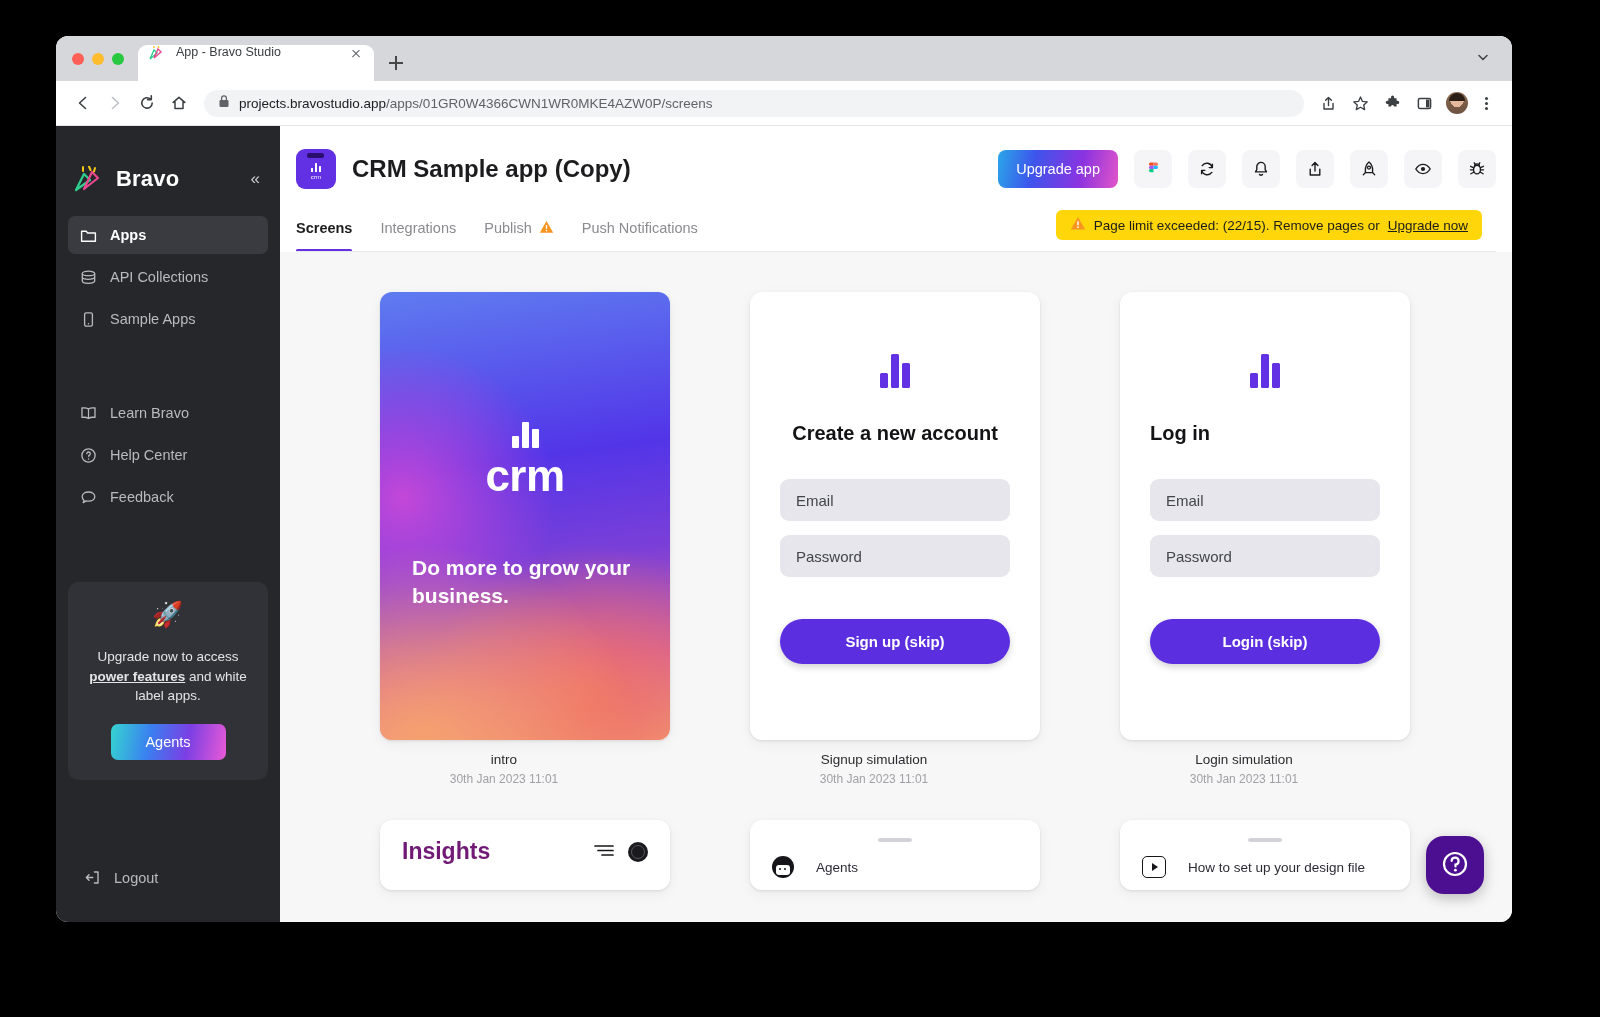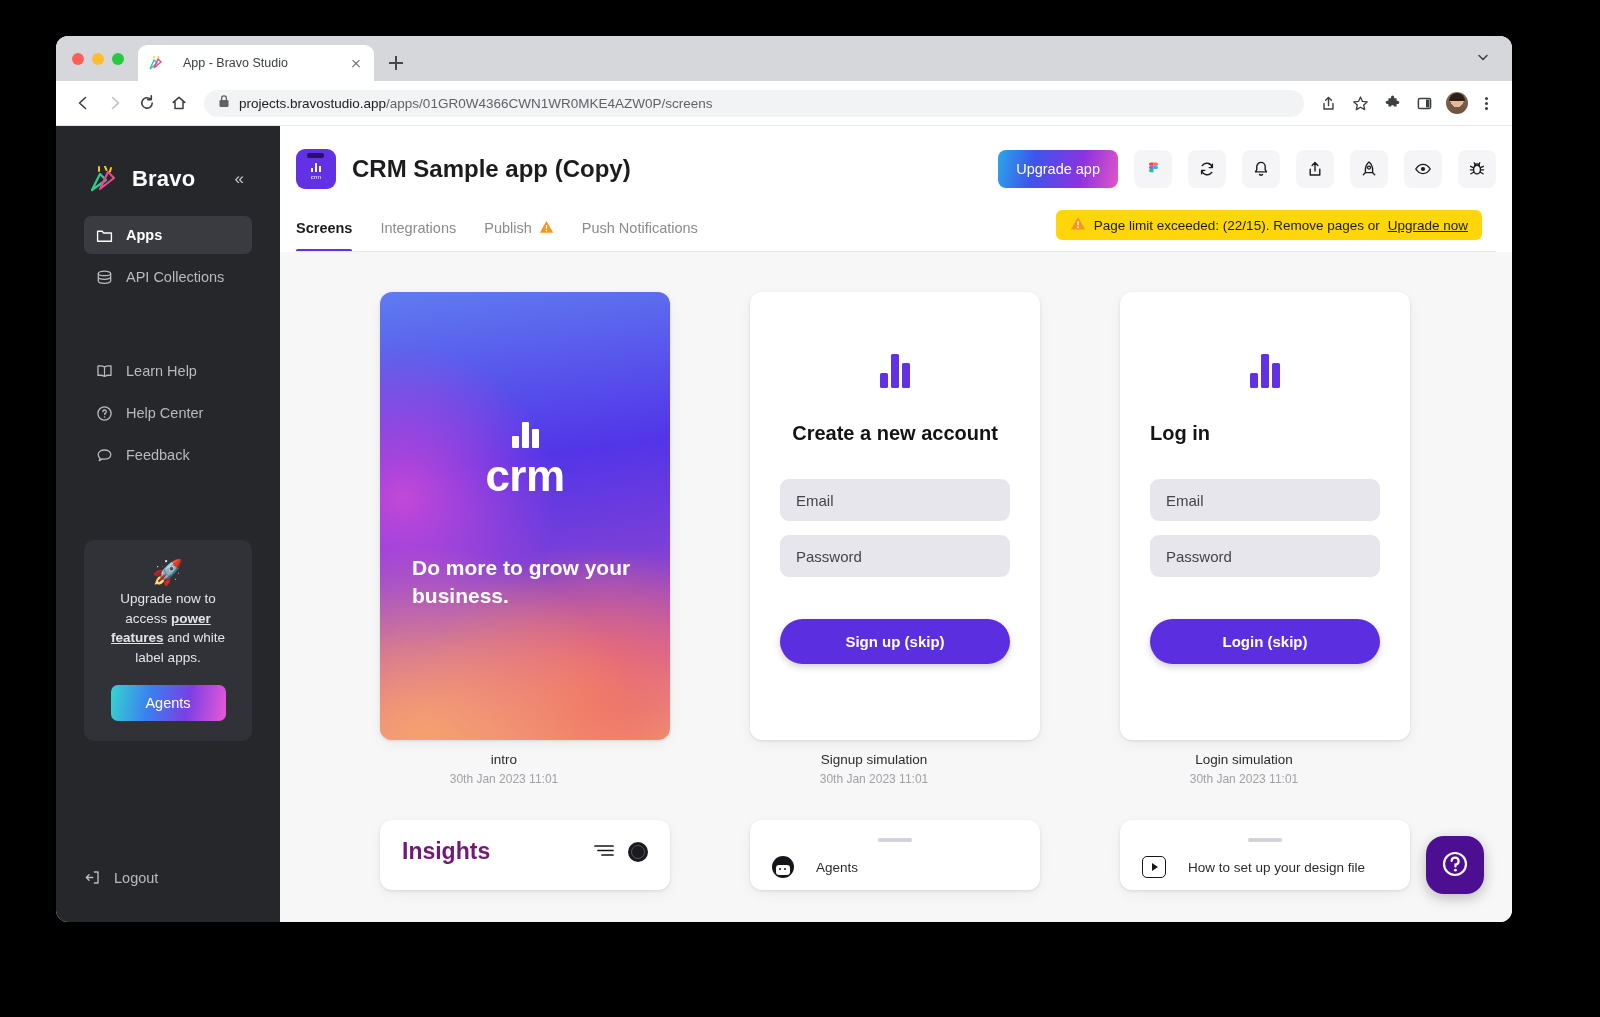--- a/index.html
+++ b/index.html
@@ -35,23 +35,23 @@
   .tl.red { background: #ff5f57; }
   .tl.yellow { background: #febc2e; }
   .tl.green { background: #28c840; }
 
   .tab {
     height: 36px;
     width: 236px;
     background: #fff;
     border-radius: 9px 9px 0 0;
     display: flex;
-    align-items: center;
+    align-items: flex-start;
     padding: 0 10px;
-    gap: 19px;
+    gap: 12px;
   }
   .tab-favicon { width: 16px; height: 16px; flex: 0 0 16px; position: relative; }
   .tab-title {
     font-size: 12.5px; color: #3c4043; white-space: nowrap;
     overflow: hidden; text-overflow: ellipsis; flex: 1;
   }
   .tab-close { width: 16px; height: 16px; position: relative; flex: 0 0 16px; cursor: pointer; }
   .tab-close:before, .tab-close:after {
     content: ""; position: absolute; left: 3px; top: 7.5px;
     width: 10px; height: 1.4px; background: #5f6368;
@@ -112,21 +112,21 @@
   }
 
   
   .app-body { display: flex; height: 796px; }
 
   
   .sidebar {
     width: 224px; flex: 0 0 224px;
     background: #26272b;
     display: flex; flex-direction: column;
-    padding: 0 28px;
+    padding: 0 12px;
     position: relative;
   }
   .brand-row {
     display: flex; align-items: center; gap: 10px;
     padding: 28px 4px 0 6px; height: 78px;
   }
   .brand-logo { width: 32px; height: 26px; position: relative; flex: 0 0 32px; }
   .brand-name { font-size: 22px; font-weight: bold; color: #fff; letter-spacing: .2px; flex: 1; }
   .collapse-btn { color: #c9cacd; font-size: 17px; cursor: pointer; padding-right: 4px; }
 
@@ -144,21 +144,21 @@
 
   .promo-card {
     margin-top: 62px;
     background: #313237;
     border-radius: 10px;
     padding: 20px 16px 20px;
     text-align: center;
   }
   .promo-emoji { font-size: 25px; line-height: 1; }
   .promo-text {
-    margin-top: 4px; color: #e3e4e6;
+    margin-top: 20px; color: #e3e4e6;
     font-size: 13.5px; line-height: 1.45;
   }
   .promo-text b { font-weight: bold; text-decoration: underline; }
   .promo-btn {
     margin: 18px auto 0; width: 115px; height: 36px;
     border-radius: 7px; border: none; cursor: pointer;
     background: linear-gradient(100deg, #35d5d0 0%, #3a7ff0 34%, #7b3fe4 66%, #e95ad6 100%);
     color: #fff; font-size: 14.5px; font-family: inherit;
     display: flex; align-items: center; justify-content: center;
   }
@@ -468,31 +468,40 @@
         <div class="nav-item">
           <span class="nav-icon">
             <svg width="17" height="17" viewBox="0 0 17 17">
               <ellipse cx="8.5" cy="4.4" rx="6.2" ry="2.3" fill="none" stroke="currentColor" stroke-width="1.3"></ellipse>
               <path d="M2.3 4.4 v3.6 c0 1.27 2.78 2.3 6.2 2.3 s6.2-1.03 6.2-2.3 V4.4" fill="none" stroke="currentColor" stroke-width="1.3"></path>
               <path d="M2.3 8.6 v3.4 c0 1.27 2.78 2.3 6.2 2.3 s6.2-1.03 6.2-2.3 V8.6" fill="none" stroke="currentColor" stroke-width="1.3"></path>
             </svg>
           </span>
           <span>API Collections</span>
         </div>
+        <div class="nav-item">
+          <span class="nav-icon">
+            <svg width="17" height="17" viewBox="0 0 17 17">
+                <rect x="4.6" y="1.8" width="7.8" height="13.4" rx="1.6" fill="none" stroke="currentColor" stroke-width="1.3"></rect>
+                <circle cx="8.5" cy="12.8" r=".7" fill="currentColor"></circle>
+              </svg>
+          </span>
+          <span>Sample Apps</span>
+        </div>
       </nav>
 
       <nav class="nav-group secondary">
         <div class="nav-item">
           <span class="nav-icon">
             <svg width="17" height="17" viewBox="0 0 17 17">
                 <path d="M8.5 4 C7 2.9 4.4 2.7 2 3 v9.4 c2.4-.3 5-.1 6.5 1 1.5-1.1 4.1-1.3 6.5-1 V3 c-2.4-.3-5-.1-6.5 1 Z" fill="none" stroke="currentColor" stroke-width="1.3" stroke-linejoin="round"></path>
                 <line x1="8.5" y1="4.1" x2="8.5" y2="13.4" stroke="currentColor" stroke-width="1.2"></line>
               </svg>
           </span>
-          <span>Learn Help</span>
+          <span>Learn Bravo</span>
         </div>
         <div class="nav-item">
           <span class="nav-icon">
             <svg width="17" height="17" viewBox="0 0 17 17">
                 <circle cx="8.5" cy="8.5" r="6.6" fill="none" stroke="currentColor" stroke-width="1.3"></circle>
                 <path d="M6.8 6.6 a1.75 1.75 0 1 1 2 1.9 v1.1" fill="none" stroke="currentColor" stroke-width="1.3" stroke-linecap="round"></path>
                 <circle cx="8.6" cy="11.9" r=".75" fill="currentColor"></circle>
               </svg>
           </span>
           <span>Help Center</span>

